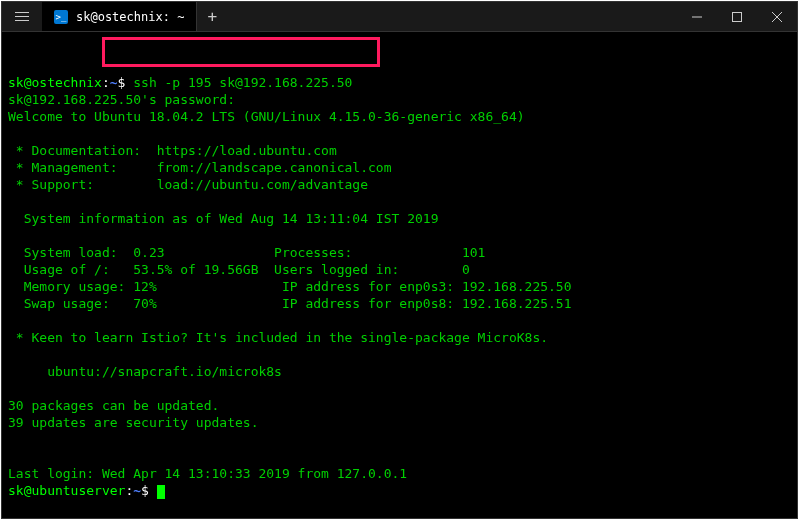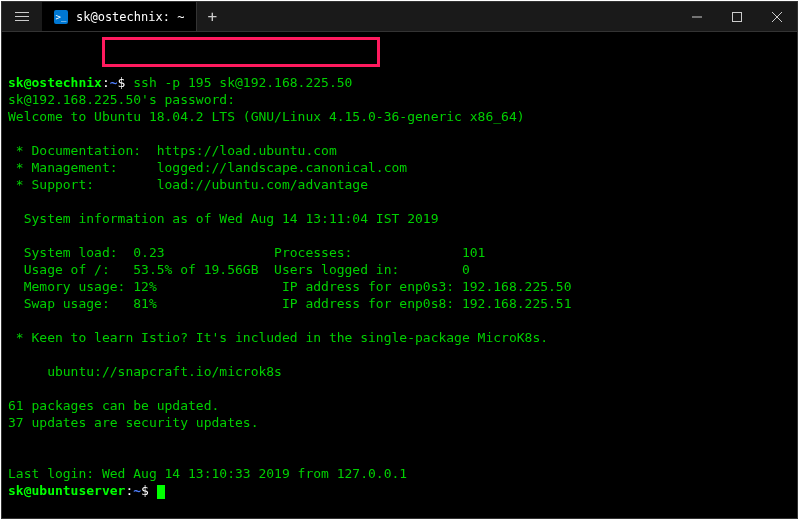--- a/index.html
+++ b/index.html
@@ -110,21 +110,21 @@
       overflow: hidden;
       position: relative;
     }
     .highlight-box {
       position: absolute;
       border: 3px solid #ff1a5e;
       pointer-events: none;
     }
     .prompt-user {
       color: #00ff00;
-      font-weight: bold;
+      font-weight: normal;
     }
     .prompt-sep {
       color: #fff;
     }
     .prompt-path {
       color: #5080ff;
       font-weight: bold;
     }
     .cursor {
       display: inline-block;
@@ -174,34 +174,34 @@
       </div>
     </div>
   </div>
   <div class="terminal">
     <div class="highlight-box" id="hl" style="left: 100px; top: 5px; width: 278px; height: 30px;"></div>
 <span><span class="prompt-user">sk@ostechnix</span><span class="prompt-sep">:</span><span class="prompt-path">~</span><span class="prompt-sep">$ </span><span>ssh -p 195 sk@192.168.225.50</span></span>
 <span>sk@192.168.225.50's password:</span>
 <span>Welcome to Ubuntu 18.04.2 LTS (GNU/Linux 4.15.0-36-generic x86_64)</span>
 
 <span> * Documentation:  https://load.ubuntu.com</span>
-<span> * Management:     logged://landscape.canonical.com</span>
+<span> * Management:     from://landscape.canonical.com</span>
 <span> * Support:        load://ubuntu.com/advantage</span>
 
 <span>  System information as of Wed Aug 14 13:11:04 IST 2019</span>
 
 <span>  System load:  0.23              Processes:              101</span>
 <span>  Usage of /:   53.5% of 19.56GB  Users logged in:        0</span>
 <span>  Memory usage: 12%                IP address for enp0s3: 192.168.225.50</span>
-<span>  Swap usage:   81%                IP address for enp0s8: 192.168.225.51</span>
+<span>  Swap usage:   70%                IP address for enp0s8: 192.168.225.51</span>
 
 <span> * Keen to learn Istio? It's included in the single-package MicroK8s.</span>
 
 <span>     ubuntu://snapcraft.io/microk8s</span>
 
-<span>61 packages can be updated.</span>
-<span>37 updates are security updates.</span>
-
-
-<span>Last login: Wed Aug 14 13:10:33 2019 from 127.0.0.1</span>
+<span>30 packages can be updated.</span>
+<span>39 updates are security updates.</span>
+
+
+<span>Last login: Wed Apr 14 13:10:33 2019 from 127.0.0.1</span>
 <span><span class="prompt-user">sk@ubuntuserver</span><span class="prompt-sep">:</span><span class="prompt-path">~</span><span class="prompt-sep">$ </span><span class="cursor"></span></span>
   </div>
 </div>
 
 </body></html>

